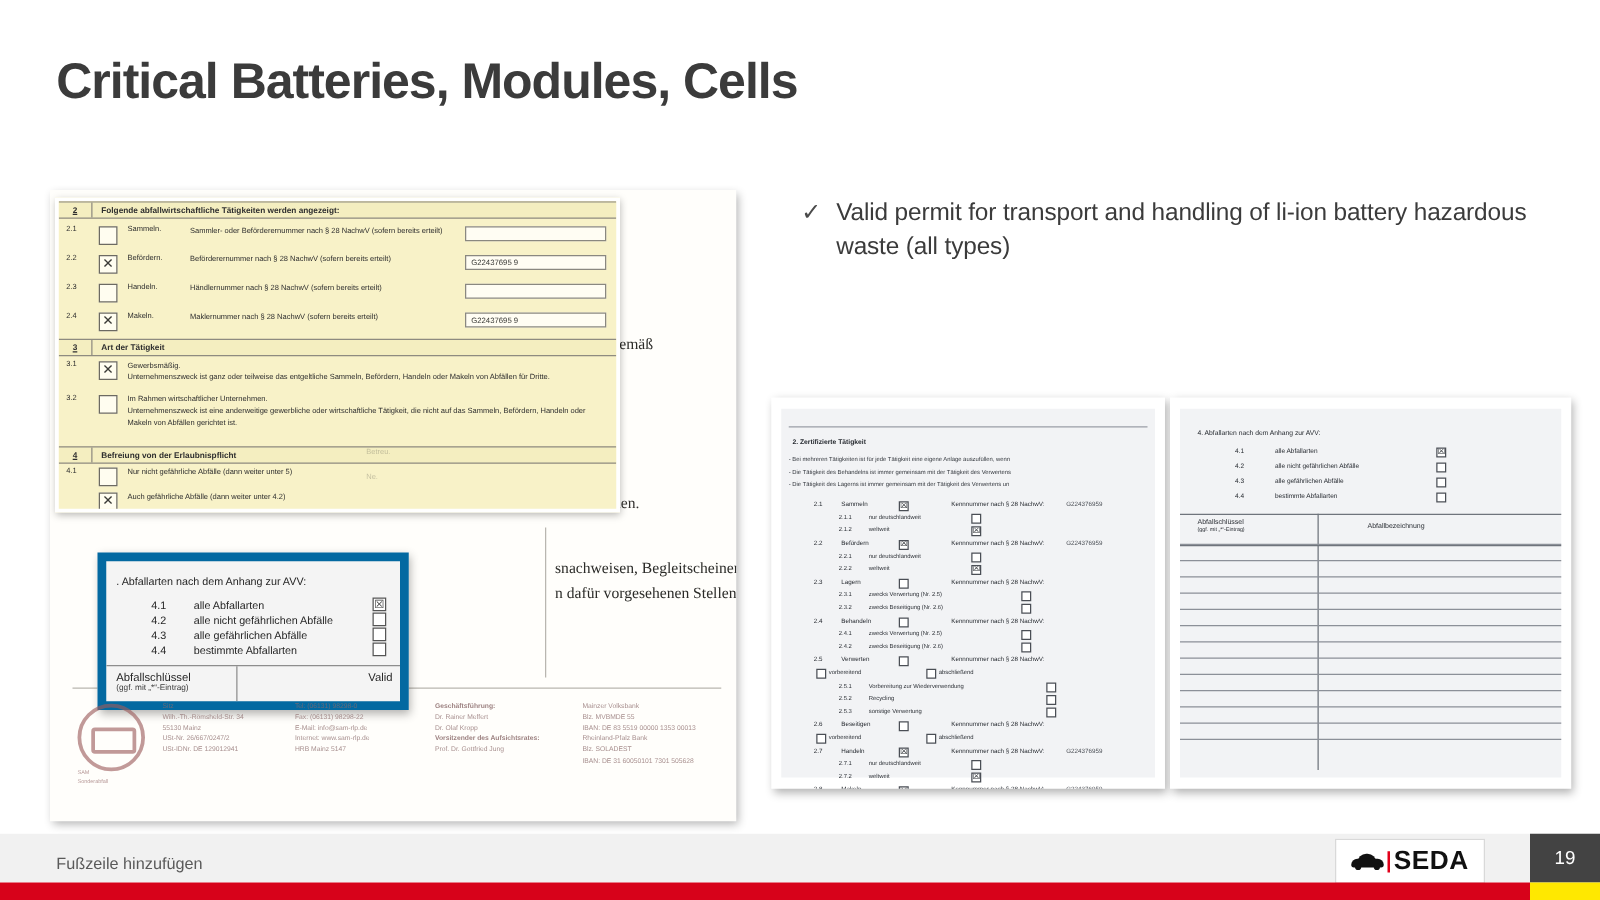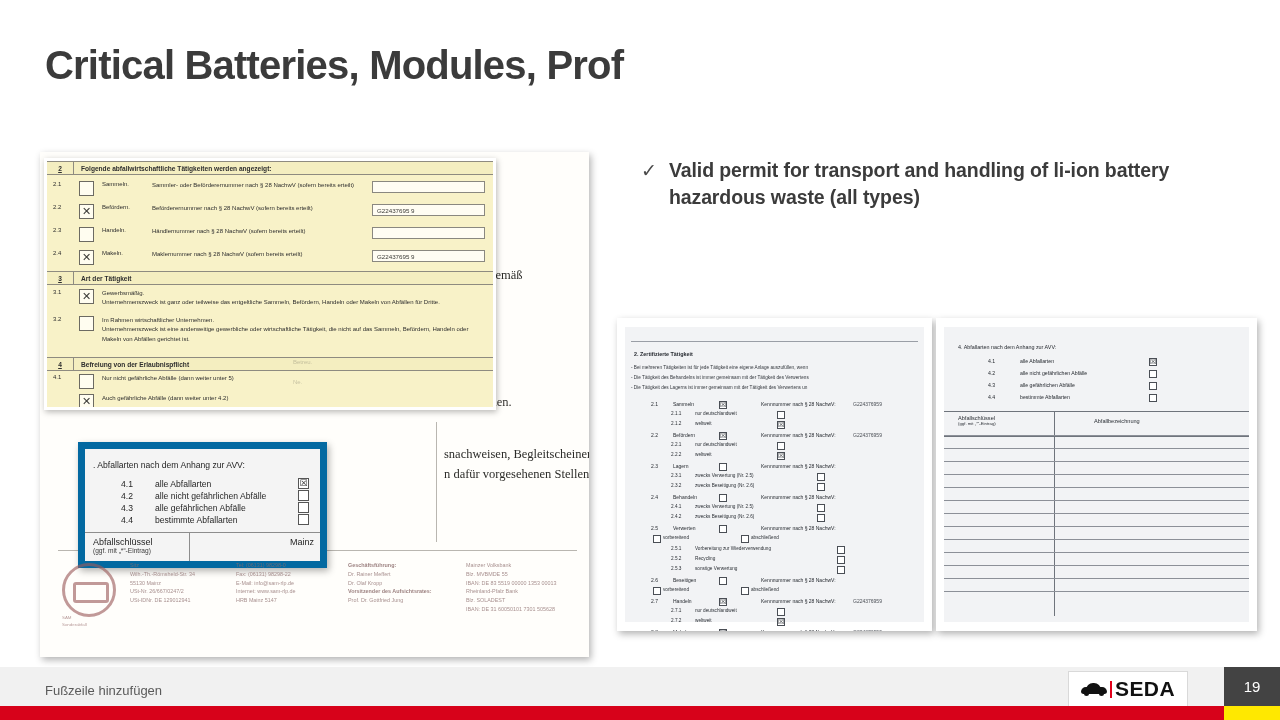--- a/index.html
+++ b/index.html
@@ -18,21 +18,21 @@
     letter-spacing:-0.8px;white-space:nowrap;
   }
   .subtitle{
     position:absolute;left:45px;top:105px;
     font-size:22px;color:#555555;letter-spacing:0.4px;white-space:nowrap;
   }
 
   
   .bullet-block{position:absolute;left:641px;top:157px;width:600px;display:flex;gap:12px;}
   .bullet-check{font-size:19px;color:#4a4a4a;line-height:1.35;flex:0 0 auto;padding-top:1px;}
-  .bullet-text{font-size:19.5px;font-weight:bold;color:#3b3b3b;line-height:1.38;letter-spacing:-0.1px;}
+  .bullet-text{font-size:19.5px;font-weight:normal;color:#3b3b3b;line-height:1.38;letter-spacing:-0.1px;}
 
   
   .scan{
     position:absolute;background:#fdfdfd;
     box-shadow:2px 3px 7px rgba(0,0,0,0.30);
     overflow:hidden;
   }
   .page-white{background:#ffffff;}
 
   
@@ -168,21 +168,21 @@
     display:flex;align-items:center;justify-content:center;color:#ffffff;font-size:15px;
   }
   .bar-red{position:absolute;left:0;top:706px;width:1224px;height:14px;background:#d7021a;}
   .bar-yellow{position:absolute;left:1224px;top:706px;width:56px;height:14px;background:#ffe800;}
 </style>
 </head>
 <body>
 
 <div class="slide">
 
-  <div class="title">Critical Batteries, Modules, Prof</div>
+  <div class="title">Critical Batteries, Modules, Cells</div>
 
   <div class="bullet-block">
     <div class="bullet-check">✓</div>
     <div class="bullet-text">Valid permit for transport and handling of li-ion battery hazardous waste (all types)</div>
   </div>
 
   <div class="scan page-white" id="doc1">
     <div class="bg-letter">
       <div class="bg-line" style="left:420px;top:116px;">n wir gemäß</div>
       <div class="rule" style="left:412px;top:106px;width:1px;height:140px;"></div>
@@ -293,21 +293,21 @@
         <div class="avv-n">4.4</div>
         <div class="avv-t">bestimmte Abfallarten</div>
         <div class="avv-cb"></div>
       </div>
       <div class="avv-foot">
         <div class="vline"></div>
         <div class="avv-fl">
           <span>Abfallschlüssel</span>
           <small>(ggf. mit „*“-Eintrag)</small>
         </div>
-        <div class="avv-fr">Mainz</div>
+        <div class="avv-fr">Valid</div>
       </div>
     </div>
 
     <div class="lh-foot">
       <div class="lh-logo"></div>
       <div class="lh-tiny">SAM<br>Sonderabfall</div>
       <div class="lh-col" style="left:72px;">
         <span>Sitz</span><br><span>Wilh.-Th.-Römsheld-Str. 34</span><br>
         <span>55130 Mainz</span><br><span>USt-Nr. 26/667/0247/2</span><br>
         <span>USt-IDNr. DE 129012941</span>

